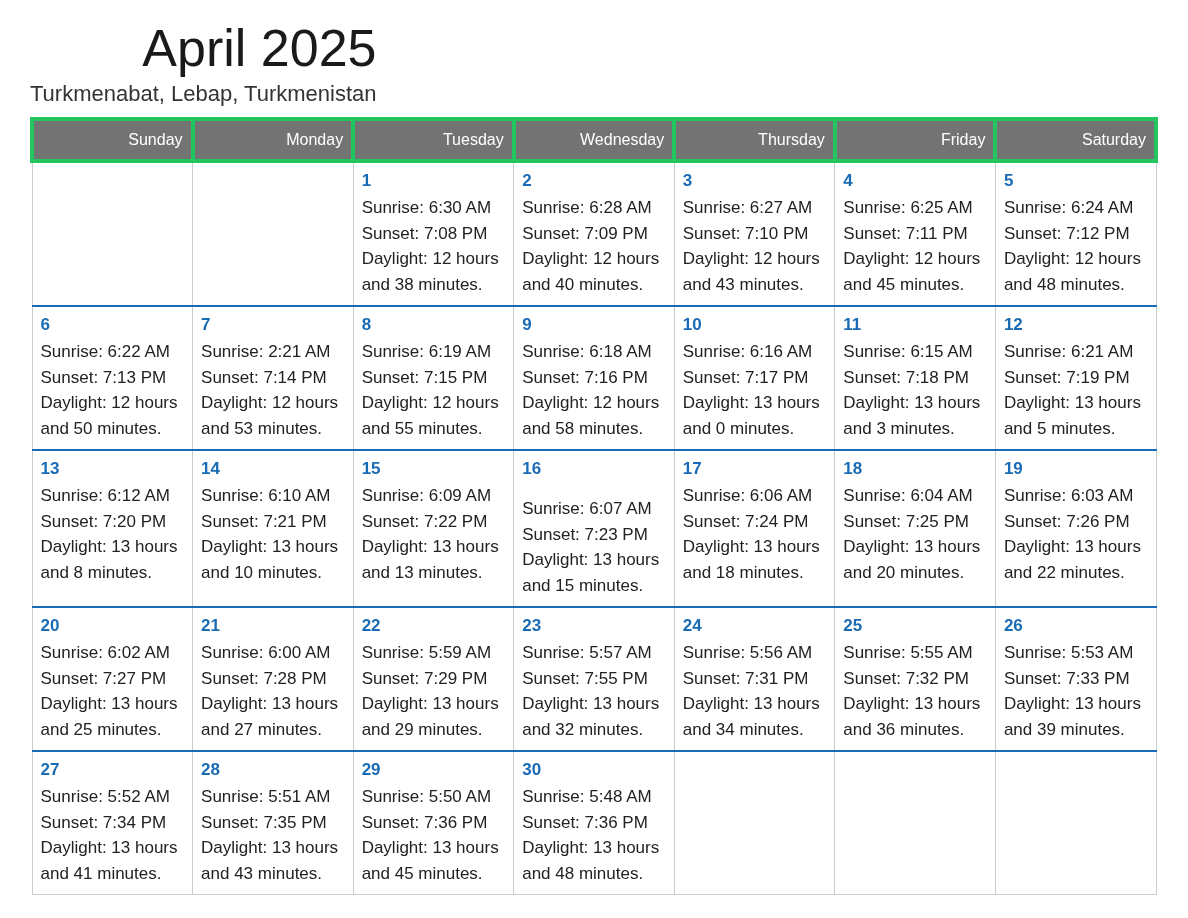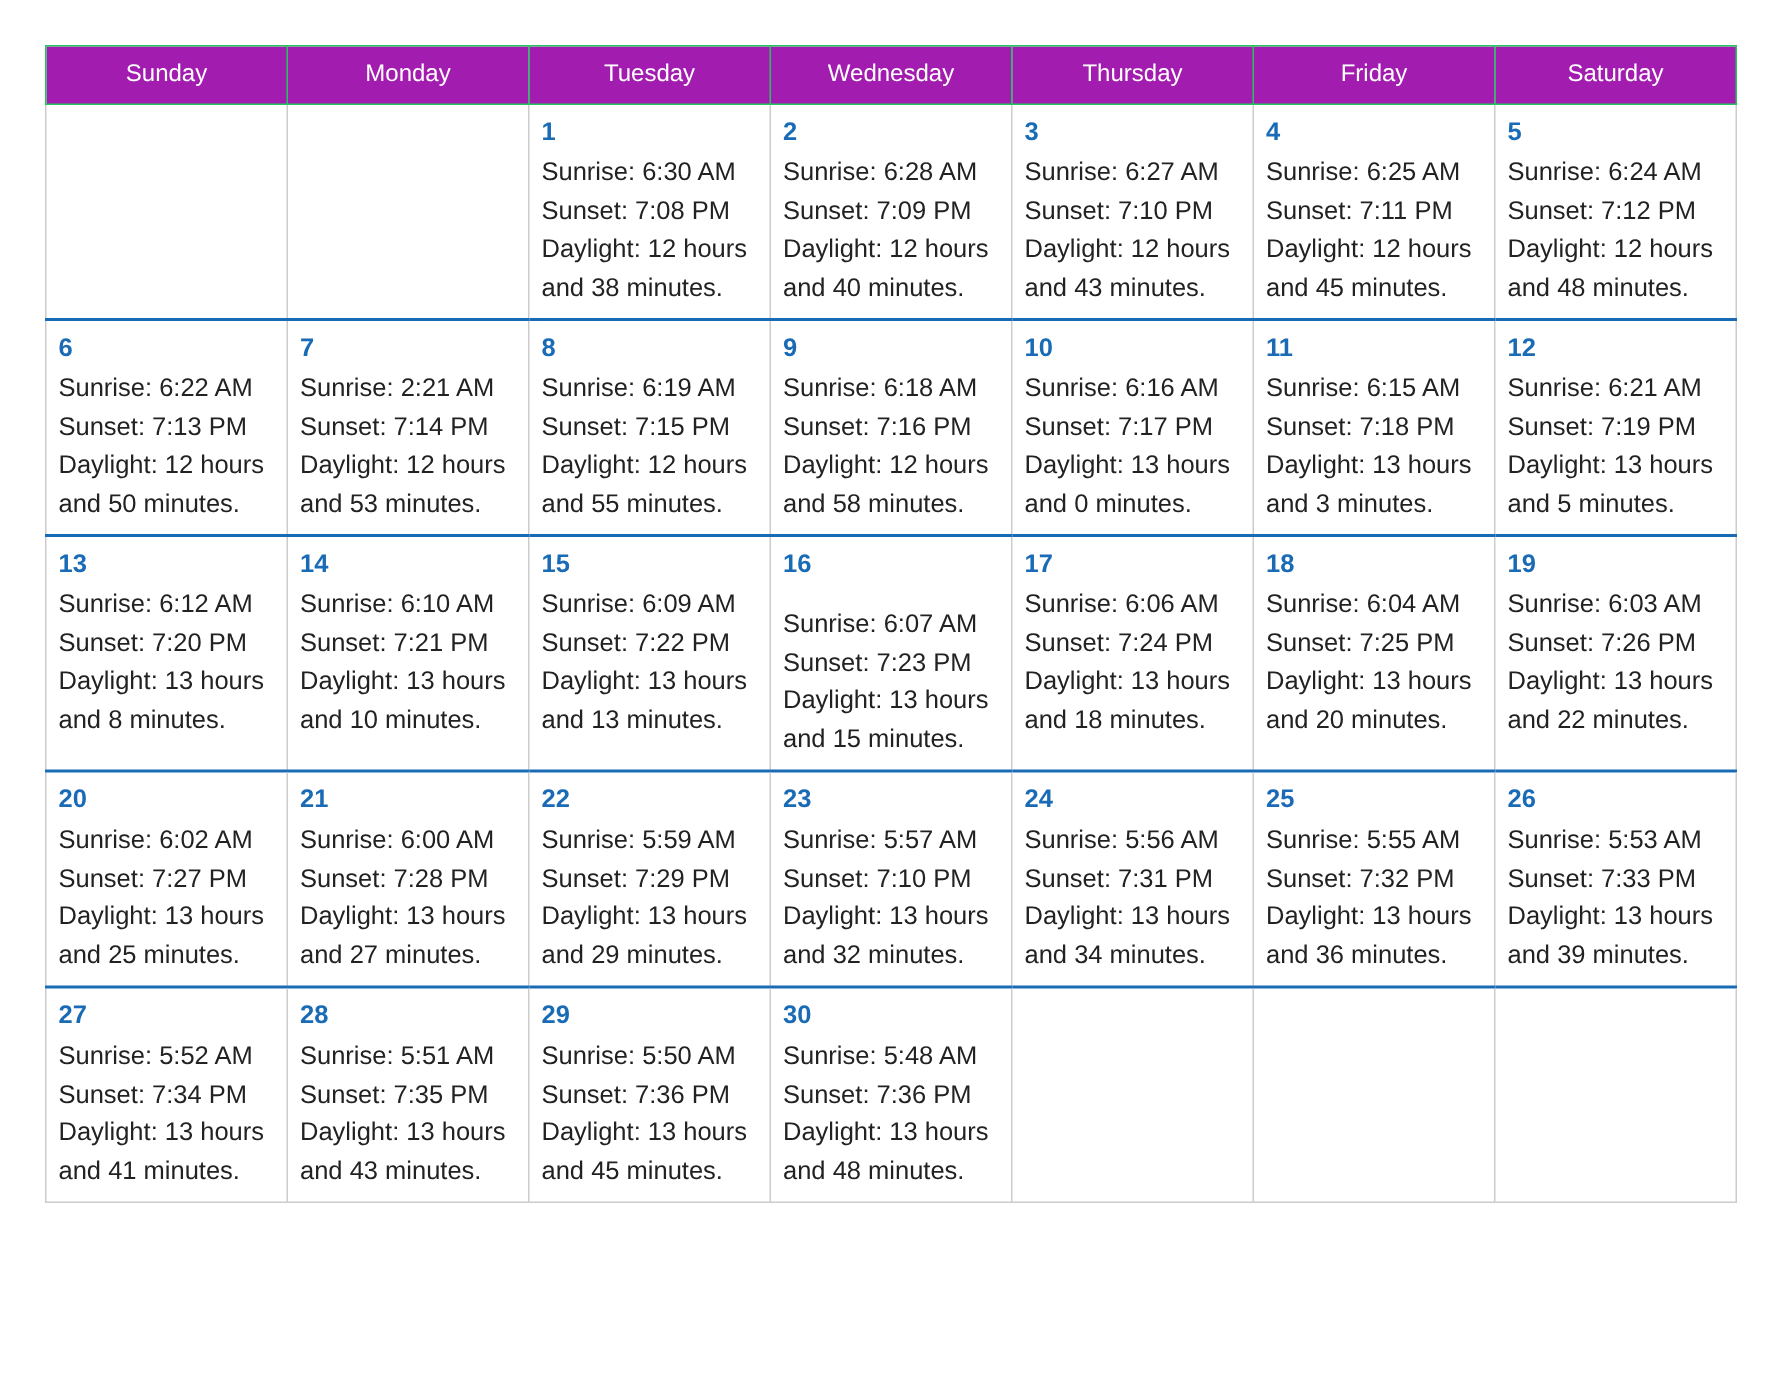--- a/index.html
+++ b/index.html
@@ -36,27 +36,27 @@
       font-weight: normal;
       color: #333;
       margin-top: 4px;
     }
     table {
       width: 100%;
       border-collapse: collapse;
       margin-top: 10px;
     }
     thead tr th {
-      background-color: #a21caf;
+      background-color: #737373;
       color: #fff;
       font-size: 16px;
       font-weight: normal;
       padding: 10px 8px;
-      text-align: center;
-      border: 1px solid #22c55e;
+      text-align: right;
+      border: 4px solid #22c55e;
     }
     tbody tr td {
       vertical-align: top;
       padding: 8px 8px;
       border: 1px solid #ccc;
       font-size: 13px;
       color: #222;
       width: calc(100% / 7);
       min-height: 80px;
     }
@@ -111,20 +111,24 @@
       border-right: 0px solid transparent;
       border-top: 14px solid #1a6bb5;
       position: relative;
       top: 4px;
     }
   </style>
 </head>
 <body>
 
 <div class="header">
+  <div class="title-block">
+    <h1>April 2025</h1>
+    <h2>Turkmenabat, Lebap, Turkmenistan</h2>
+  </div>
 </div>
 
 <table>
   <thead>
     <tr>
     <th>Sunday</th>
         <th>Monday</th>
         <th>Tuesday</th>
         <th>Wednesday</th>
         <th>Thursday</th>
@@ -292,21 +296,21 @@
         <td>
           <span class="day-num">22</span>
           <div class="day-info" style="white-space: pre-line;">Sunrise: 5:59 AM
 Sunset: 7:29 PM
 Daylight: 13 hours
 and 29 minutes.</div>
         </td>
         <td>
           <span class="day-num">23</span>
           <div class="day-info" style="white-space: pre-line;">Sunrise: 5:57 AM
-Sunset: 7:10 PM
+Sunset: 7:55 PM
 Daylight: 13 hours
 and 32 minutes.</div>
         </td>
         <td>
           <span class="day-num">24</span>
           <div class="day-info" style="white-space: pre-line;">Sunrise: 5:56 AM
 Sunset: 7:31 PM
 Daylight: 13 hours
 and 34 minutes.</div>
         </td>

